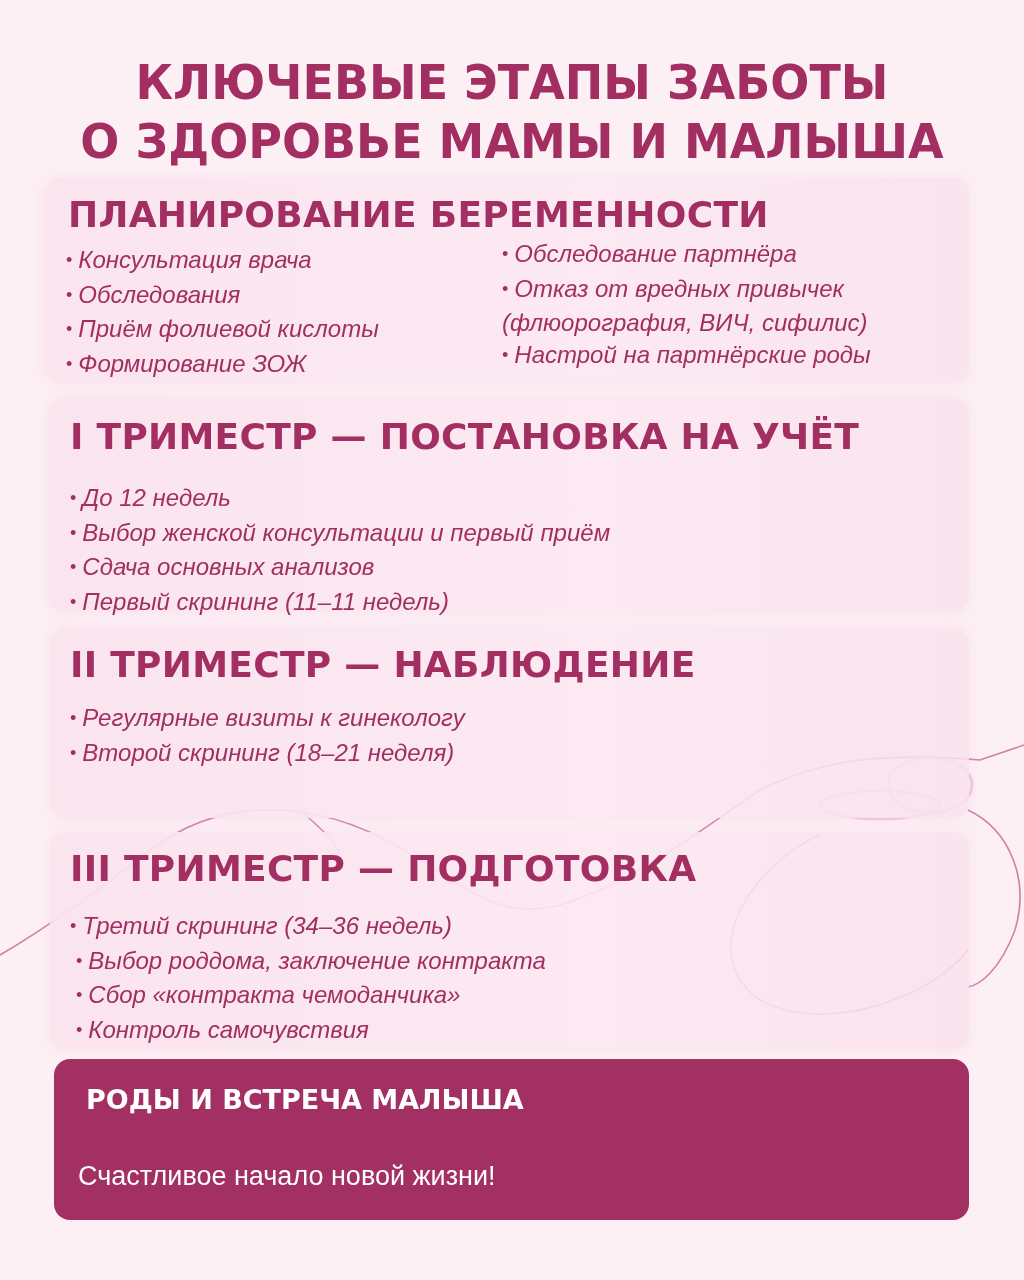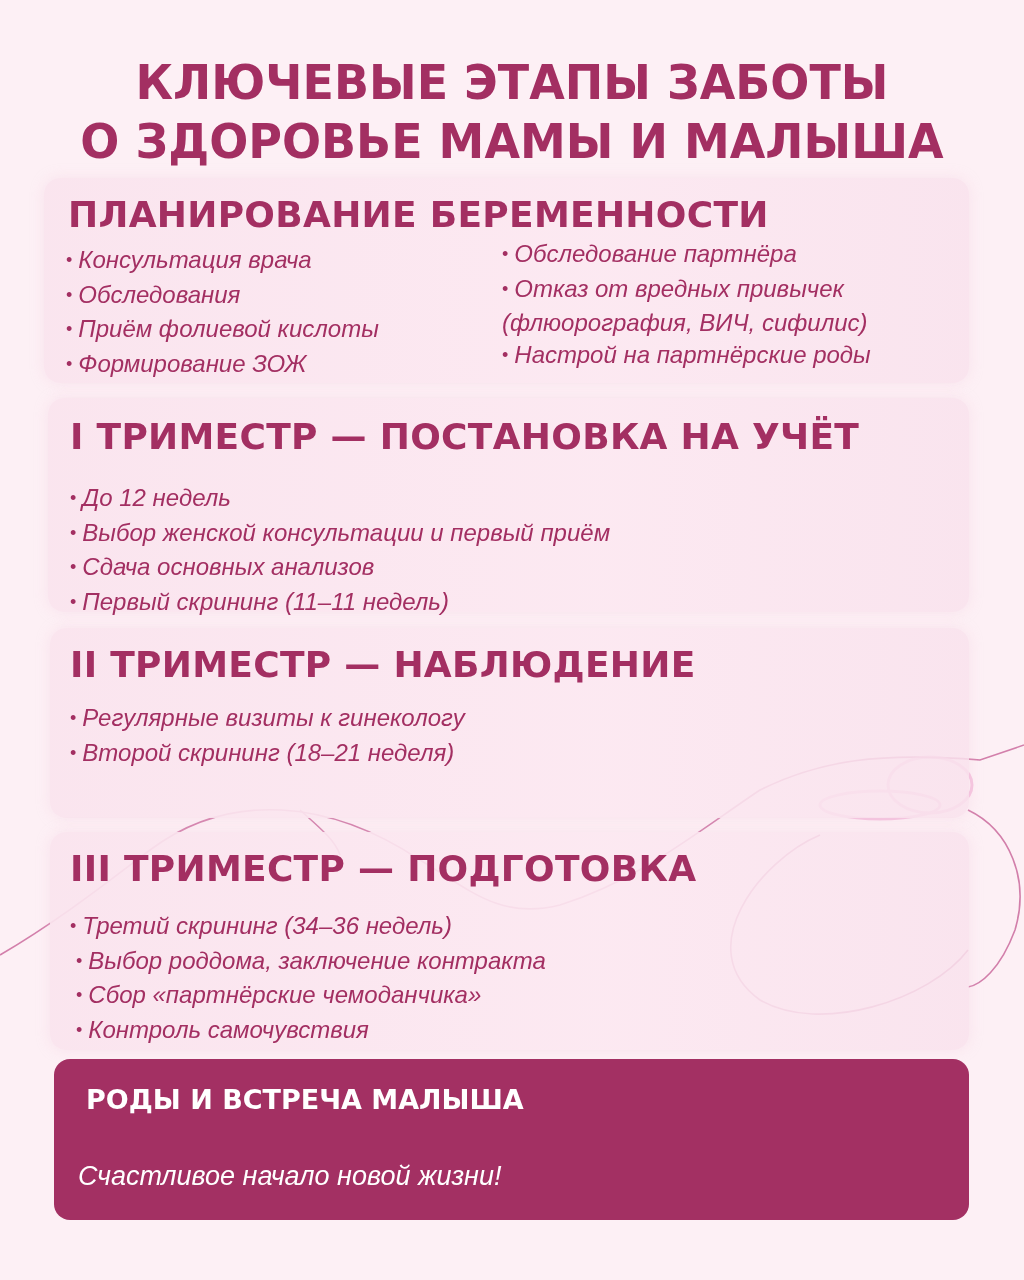--- a/index.html
+++ b/index.html
@@ -64,21 +64,21 @@
     }
     .final-heading {
       position: absolute; left: 32px; top: 24px;
       font-family: "DejaVu Sans", sans-serif;
       font-weight: 900; font-size: 27px; line-height: 34px;
       color: #ffffff; text-transform: uppercase; white-space: nowrap;
     }
     .final-text {
       position: absolute; left: 24px; top: 100px;
       font-family: "Liberation Sans", sans-serif;
-      font-style: italic; font-size: 27px; line-height: 34px;
+      font-size: 27px; line-height: 34px;
       color: #ffffff; white-space: nowrap;
     }
   </style>
 </head>
 <body>
 
 <svg class="swirls" viewBox="0 0 1024 1280" xmlns="http://www.w3.org/2000/svg">
   <g fill="none" stroke="#c45a92" stroke-width="1.6" opacity="0.75">
     <path d="M0 955 C 60 920, 110 880, 150 850 C 230 790, 330 800, 420 860 C 470 890, 500 920, 560 905 C 640 880, 700 830, 760 790 C 820 760, 880 752, 980 760 L 1024 745"></path>
     <path d="M968 810 C 1010 830, 1030 880, 1015 930 C 1000 970, 980 985, 968 987"></path>
@@ -128,21 +128,21 @@
     <li><span class="bullet">•</span><span>Регулярные визиты к гинекологу</span></li>
     <li><span class="bullet">•</span><span>Второй скрининг (18–21 неделя)</span></li>
   </ul>
 </section>
 
 <section class="card" style="left:50px; top:832px; width:919px; height:218px;">
   <h2 class="card-heading" style="left:20px; top:20px;">III ТРИМЕСТР — ПОДГОТОВКА</h2>
   <ul class="list" style="left:20px; top:70px;margin-top:8px;">
     <li><span class="bullet">•</span><span>Третий скрининг (34–36 недель)</span></li>
     <li style="padding-left:6px;text-align:right;"><span class="bullet">•</span><span>Выбор роддома, заключение контракта</span></li>
-    <li style="padding-left:6px;"><span class="bullet">•</span><span>Сбор «партнёрские чемоданчика»</span></li>
+    <li style="padding-left:6px;"><span class="bullet">•</span><span>Сбор «контракта чемоданчика»</span></li>
     <li style="padding-left:6px;"><span class="bullet">•</span><span>Контроль самочувствия</span></li>
   </ul>
 </section>
 
 <section class="final">
   <h2 class="final-heading">РОДЫ И ВСТРЕЧА МАЛЫША</h2>
   <p class="final-text">Счастливое начало новой жизни!</p>
 </section>
 
 </body></html>

